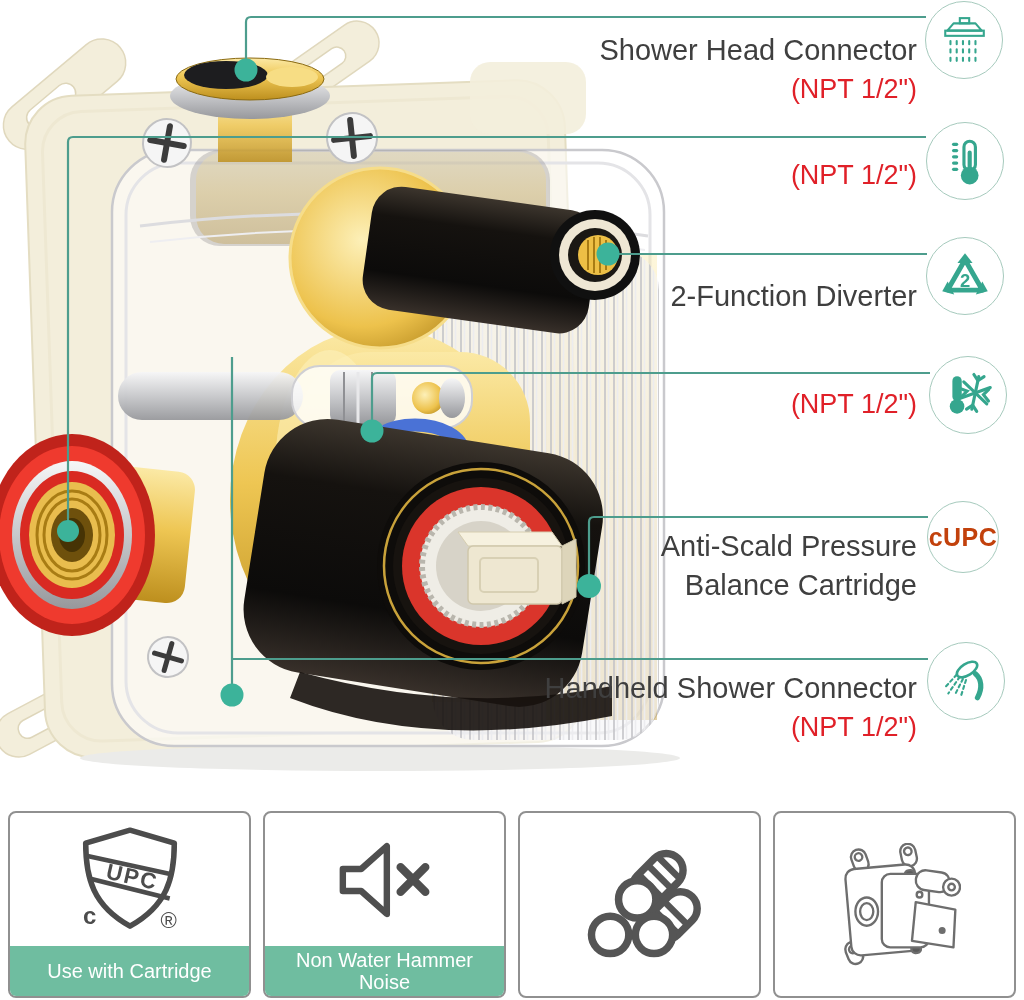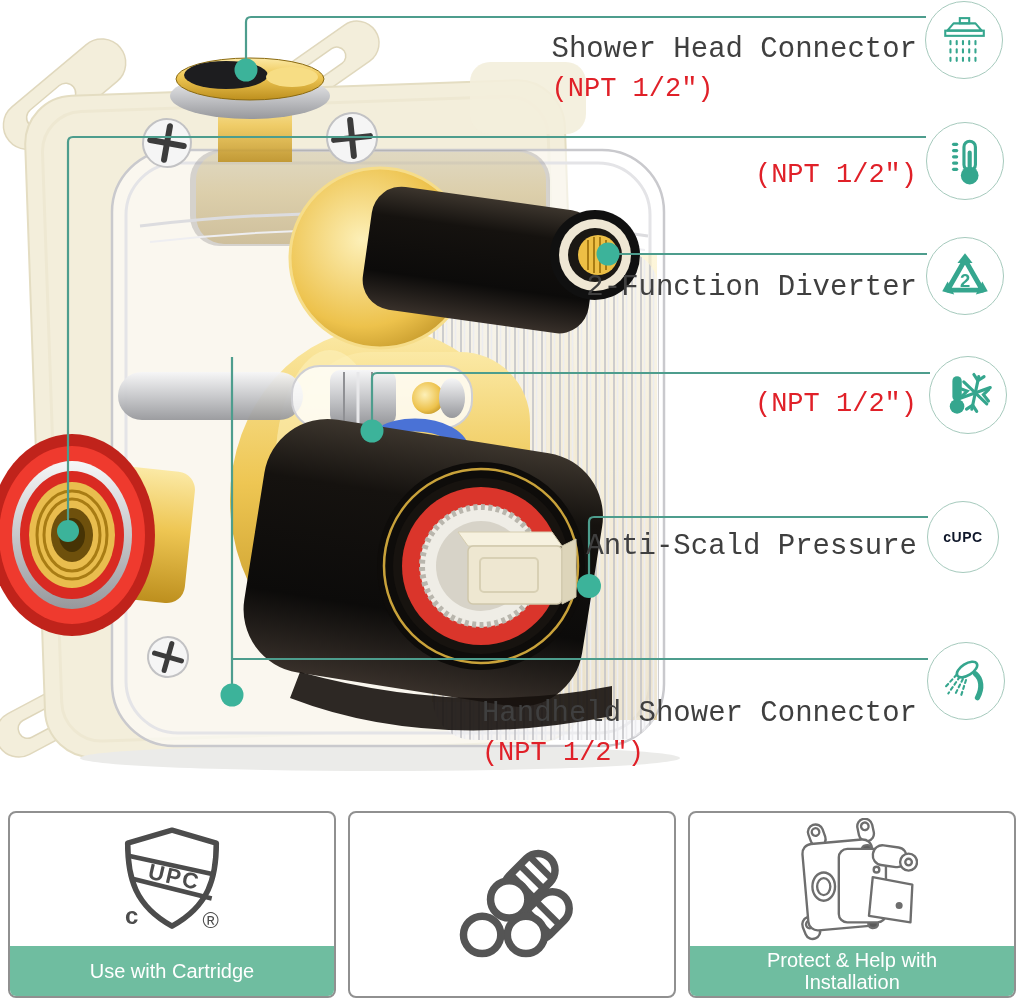--- a/index.html
+++ b/index.html
@@ -1,34 +1,34 @@
 <!DOCTYPE html>
 <html><head>
 <meta charset="utf-8">
 <style>
   html,body{margin:0;padding:0;background:#fff;}
   .stage{position:relative;width:1024px;height:1000px;background:#fff;overflow:hidden;
          font-family:"Liberation Sans",sans-serif;}
   .stage svg{display:block;}
   #product-svg{position:absolute;left:0;top:0;z-index:1;}
   
-  .callout{position:absolute;right:107px;text-align:left;z-index:3;font-family:Liberation Mono, monospace;}
+  .callout{position:absolute;right:107px;text-align:right;z-index:3;}
   .callout .main{font-size:29px;line-height:40px;color:#3f3f3f;white-space:nowrap;}
   .callout .sub{font-size:27px;line-height:38px;color:#e02028;white-space:nowrap;}
   .callout .sub:empty{display:none;}
-  .c1{top:30px;} .c2{top:156px;} .c3{top:268px;} .c4{top:385px;} .c5{top:527px;margin-left:44px;} .c6{top:694px;}
+  .c1{top:30px;} .c2{top:156px;} .c3{top:276px;} .c4{top:385px;} .c5{top:527px;margin-left:44px;} .c6{top:668px;}
   .c5 .main{line-height:39px;}
   
   .icon-circle{position:absolute;width:78px;height:78px;border-radius:50%;background:#fff;
                border:1.6px solid #a6cabd;box-sizing:border-box;display:flex;
                align-items:center;justify-content:center;z-index:2;}
   .ic1{left:925px;top:1px;} .ic2{left:926px;top:122px;} .ic3{left:926px;top:237px;}
   .ic4{left:929px;top:356px;} .ic5{left:927px;top:501px;width:72px;height:72px;}
   .ic6{left:927px;top:642px;}
-  .cupc-text{font-size:14px;font-weight:bold;color:#0f172a;letter-spacing:0.5px;}
+  .cupc-text{font-size:25px;font-weight:bold;color:#c2410c;letter-spacing:0.5px;}
   
   .cards{position:absolute;left:8px;top:811px;width:1008px;height:187px;display:flex;gap:12px;z-index:2;}
   .card{flex:1;border:2px solid #909090;border-radius:8px;background:#fff;display:flex;
         flex-direction:column;overflow:hidden;box-sizing:border-box;}
   .card-icon{flex:1;display:flex;align-items:center;justify-content:center;}
   .card-band{background:#6fbda0;color:#fff;min-height:46px;display:flex;flex-direction:column;
              align-items:center;justify-content:center;font-size:20px;line-height:1.12;
              text-align:center;padding:2px 4px;}
   .card-band span:empty{display:none;}
 </style>
@@ -223,20 +223,21 @@
     <div class="sub">(NPT 1/2")</div>
   </div>
   <div class="callout c3">
     <div class="main">2-Function Diverter</div>
   </div>
   <div class="callout c4">
     <div class="sub">(NPT 1/2")</div>
   </div>
   <div class="callout c5">
     <div class="main">Anti-Scald Pressure</div>
+    <div class="main">Balance Cartridge</div>
   </div>
   <div class="callout c6">
     <div class="main">Handheld Shower Connector</div>
     <div class="sub">(NPT 1/2")</div>
   </div>
 
   <div class="icon-circle ic1">
     <svg width="50" height="50" viewBox="0 0 48 48" fill="none" stroke="#35a68e">
       <rect x="20" y="3" width="9" height="5" stroke-width="2"></rect>
       <path d="M14,8 L35,8 L41,15 L8,15 Z" stroke-width="2" stroke-linejoin="round"></path>
@@ -326,20 +327,33 @@
           <text x="14" y="108" font-family="Liberation Sans, sans-serif" font-size="26" font-weight="bold" fill="#4c4c4c">c</text>
           <text x="98" y="112" font-family="Liberation Sans, sans-serif" font-size="24" fill="#4c4c4c">®</text>
         </svg>
       </div>
       <div class="card-band">
         <span>Use with Cartridge</span>
 
       </div>
     </div>
 
+    <div class="card">
+      <div class="card-icon">
+        <svg width="110" height="96" viewBox="0 0 120 100" fill="none" stroke="#4f4f4f">
+          <path d="M14,38 L34,38 L62,13 L62,87 L34,62 L14,62 Z" stroke-width="7" stroke-linejoin="round"></path>
+          <line x1="77" y1="36" x2="104" y2="63" stroke-width="9" stroke-linecap="round"></line>
+          <line x1="104" y1="36" x2="77" y2="63" stroke-width="9" stroke-linecap="round"></line>
+        </svg>
+      </div>
+      <div class="card-band">
+        <span>Non Water Hammer</span>
+        <span>Noise</span>
+      </div>
+    </div>
 
     <div class="card">
       <div class="card-icon">
         <svg width="122" height="112" viewBox="0 0 130 120" fill="none" stroke="#555">
           <g transform="rotate(-45 62 54)" stroke-width="8">
             <rect x="62" y="36" width="62" height="36" rx="18"></rect>
             <line x1="82" y1="38" x2="82" y2="70" stroke-width="7"></line>
             <line x1="96" y1="38" x2="96" y2="70" stroke-width="7"></line>
             <line x1="110" y1="38" x2="110" y2="70" stroke-width="7"></line>
           </g>
@@ -380,20 +394,16 @@
           <g transform="rotate(8 108 40)">
               <rect x="92" y="29" width="36" height="21" rx="10"></rect>
             </g>
           <circle cx="130" cy="46" r="9"></circle>
           <circle cx="130" cy="46" r="3.5"></circle>
           <polygon points="92,62 134,70 132,110 88,103"></polygon>
           <circle cx="120" cy="92" r="2.5" fill="#6e6e6e"></circle>
           <circle cx="96" cy="54" r="3" fill="none"></circle>
         </svg>
       </div>
-      <div class="card-band">
-        <span>Protect &amp; Help with</span>
-        <span>Installation</span>
-      </div>
     </div>
 
   </div>
 </div>
 
 </body></html>

